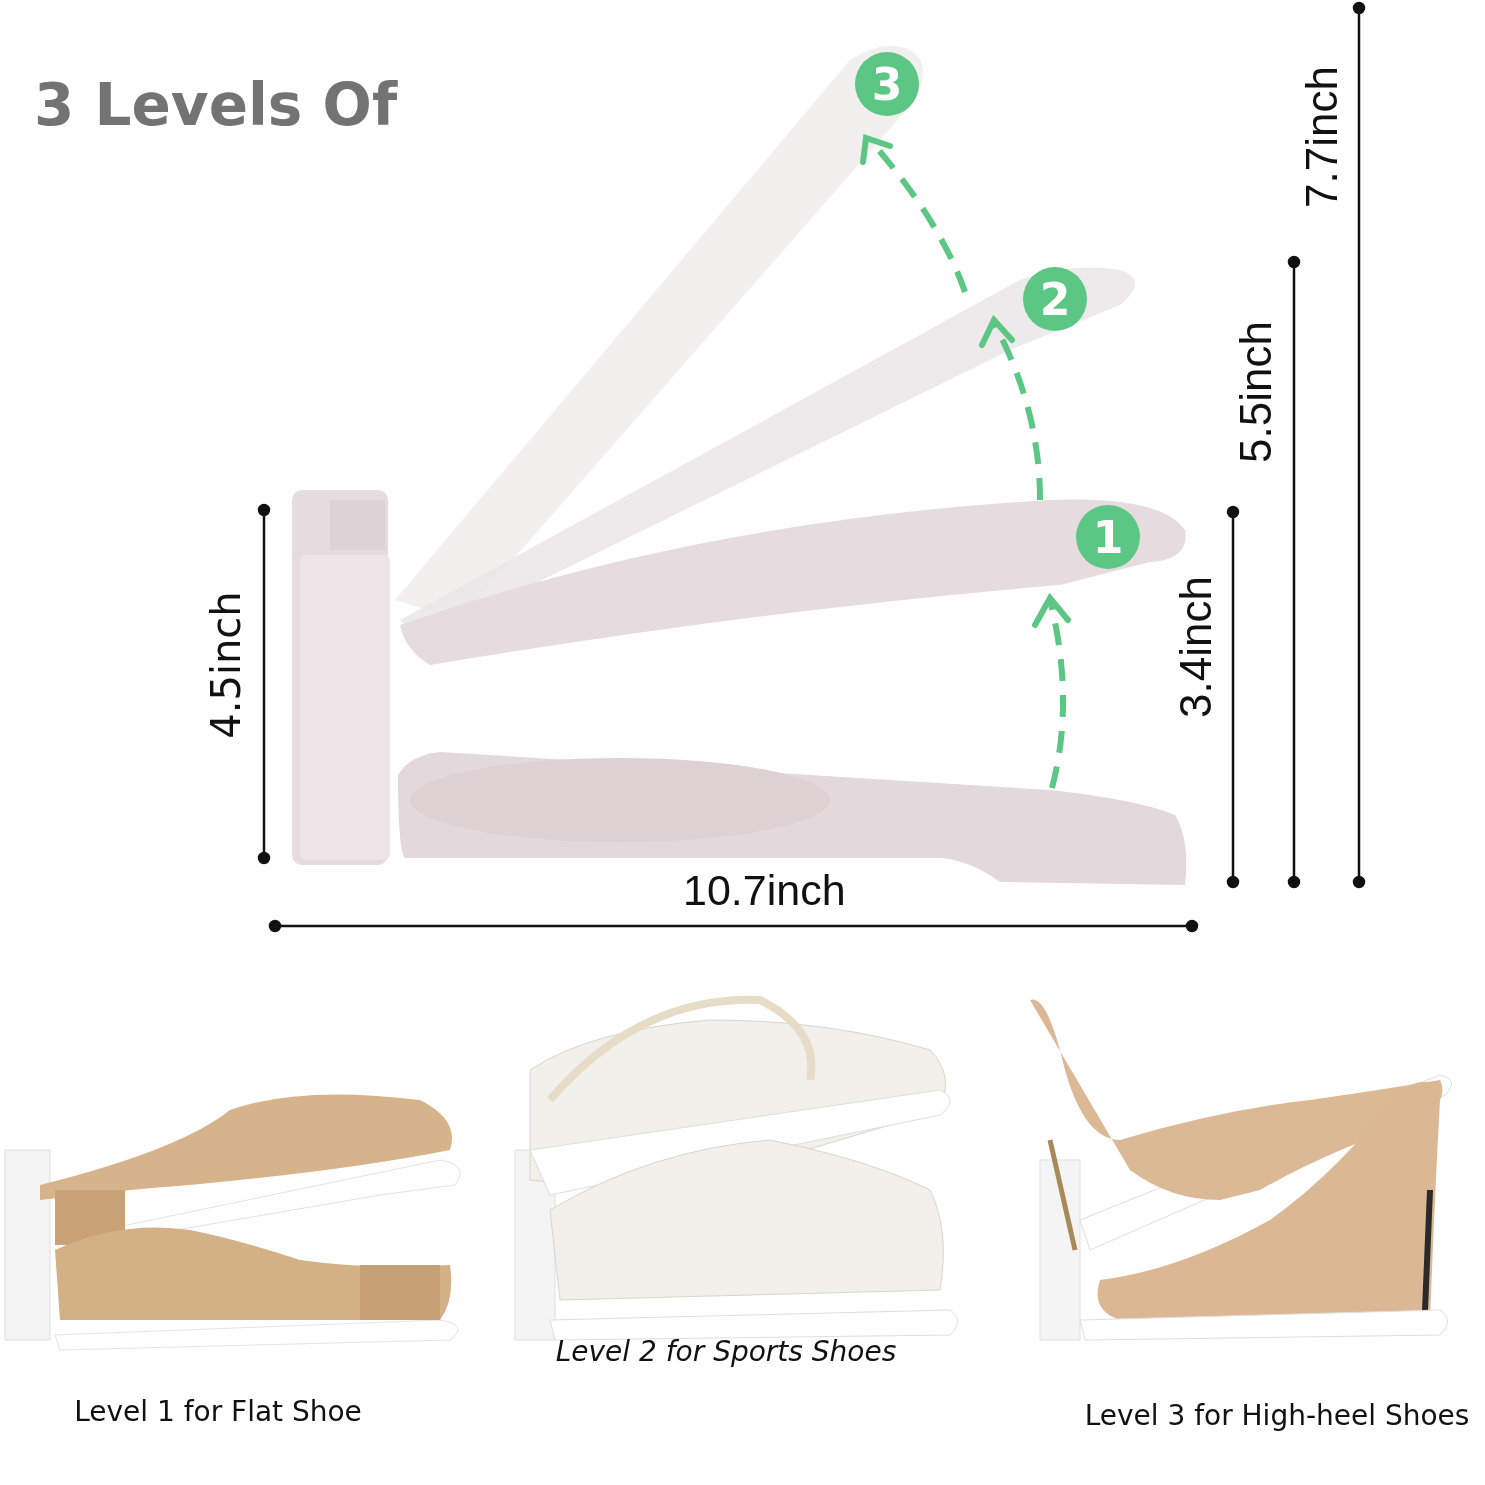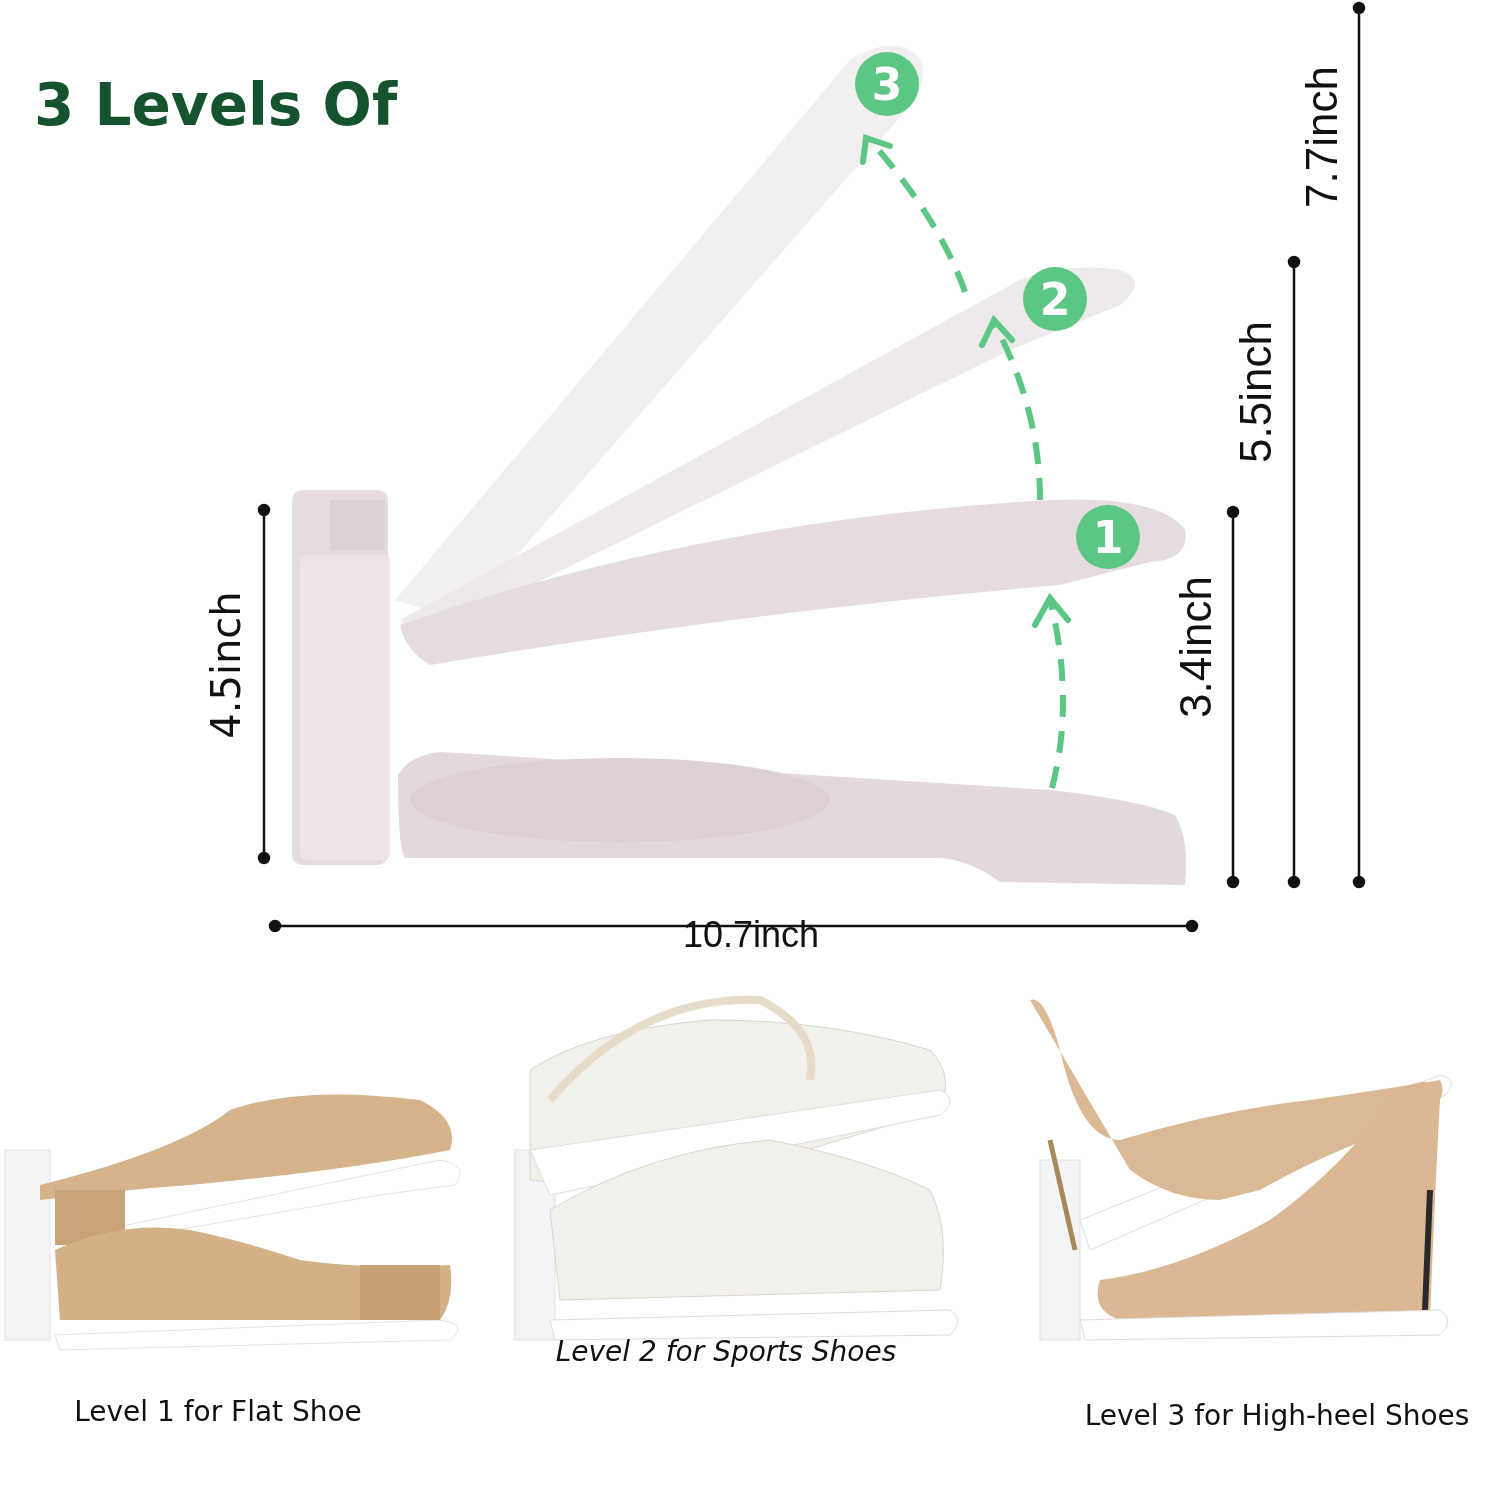--- a/index.html
+++ b/index.html
@@ -3,21 +3,21 @@
   <meta charset="utf-8">
   <style>
     * { margin: 0; padding: 0; box-sizing: border-box; }
     html, body { width: 1485px; height: 1485px; background: #ffffff; overflow: hidden; }
     body { position: relative; font-family: "DejaVu Sans", sans-serif; color: #0a0a0a; }
 
     .title {
       position: absolute; left: 34px; top: 62px;
       font-family: "DejaVu Sans", sans-serif; font-weight: bold;
       font-size: 58px; line-height: 86px; letter-spacing: 0px;
-      color: #14532d;
+      color: #737373;
     }
 
     .diagram { position: absolute; left: 0; top: 0; width: 1485px; height: 960px; }
     .diagram svg { position: absolute; left: 0; top: 0; }
 
     .dim-label {
       position: absolute; font-family: "Liberation Sans", sans-serif;
       font-size: 44px; color: #111; white-space: nowrap;
       transform-origin: center center;
     }
@@ -96,21 +96,21 @@
       <circle cx="1359" cy="8" r="5"></circle>
         <circle cx="1359" cy="882" r="5"></circle>
     </g>
   </svg>
 
   <div class="badge" style="left:1076px; top:505px;">1</div>
   <div class="badge" style="left:1023px; top:267px;">2</div>
   <div class="badge" style="left:855px; top:52px;">3</div>
 
   <div class="dim-label vertical" style="left:152px; top:642px; font-family:'DejaVu Sans', sans-serif; font-size:40px;">4.5inch</div>
-  <div class="dim-label" style="left:683px; top:914px; font-size:36px;">10.7inch</div>
+  <div class="dim-label" style="left:683px; top:866px; font-size:43px;">10.7inch</div>
   <div class="dim-label vertical" style="left:1125px; top:622px;">3.4inch</div>
   <div class="dim-label vertical" style="left:1185px; top:367px;">5.5inch</div>
   <div class="dim-label vertical" style="left:1251px; top:112px;">7.7inch</div>
 </div>
 
 <div class="example" style="left:0; width:470px;">
   <svg viewBox="0 0 470 380">
     <rect x="5" y="160" width="45" height="190" fill="#f4f4f4" stroke="#e0e0e0"></rect>
     <path d="M55 250 L440 170 Q470 175 455 195 L380 205 L60 260 Z" fill="#ffffff" stroke="#e3e3e3"></path>
     <path d="M55 345 L440 330 Q470 335 450 350 L60 360 Z" fill="#ffffff" stroke="#e3e3e3"></path>

